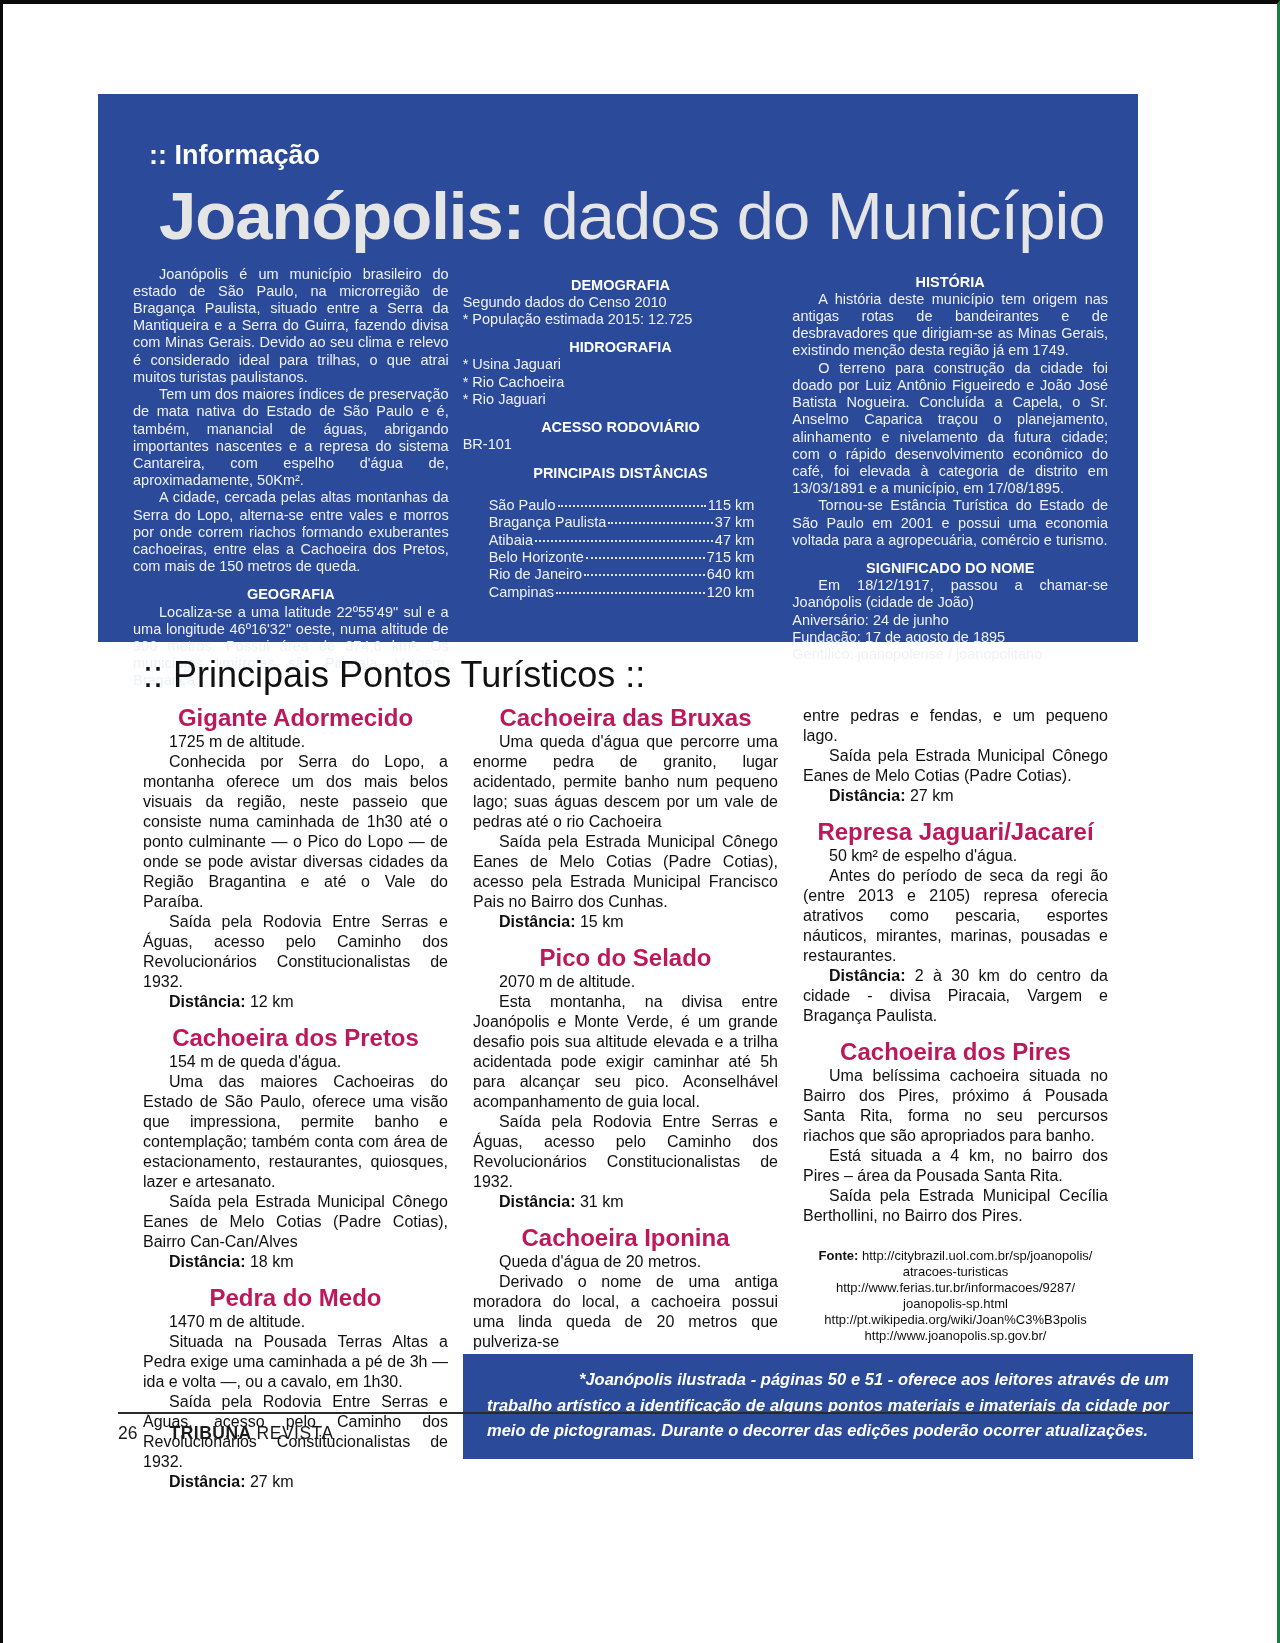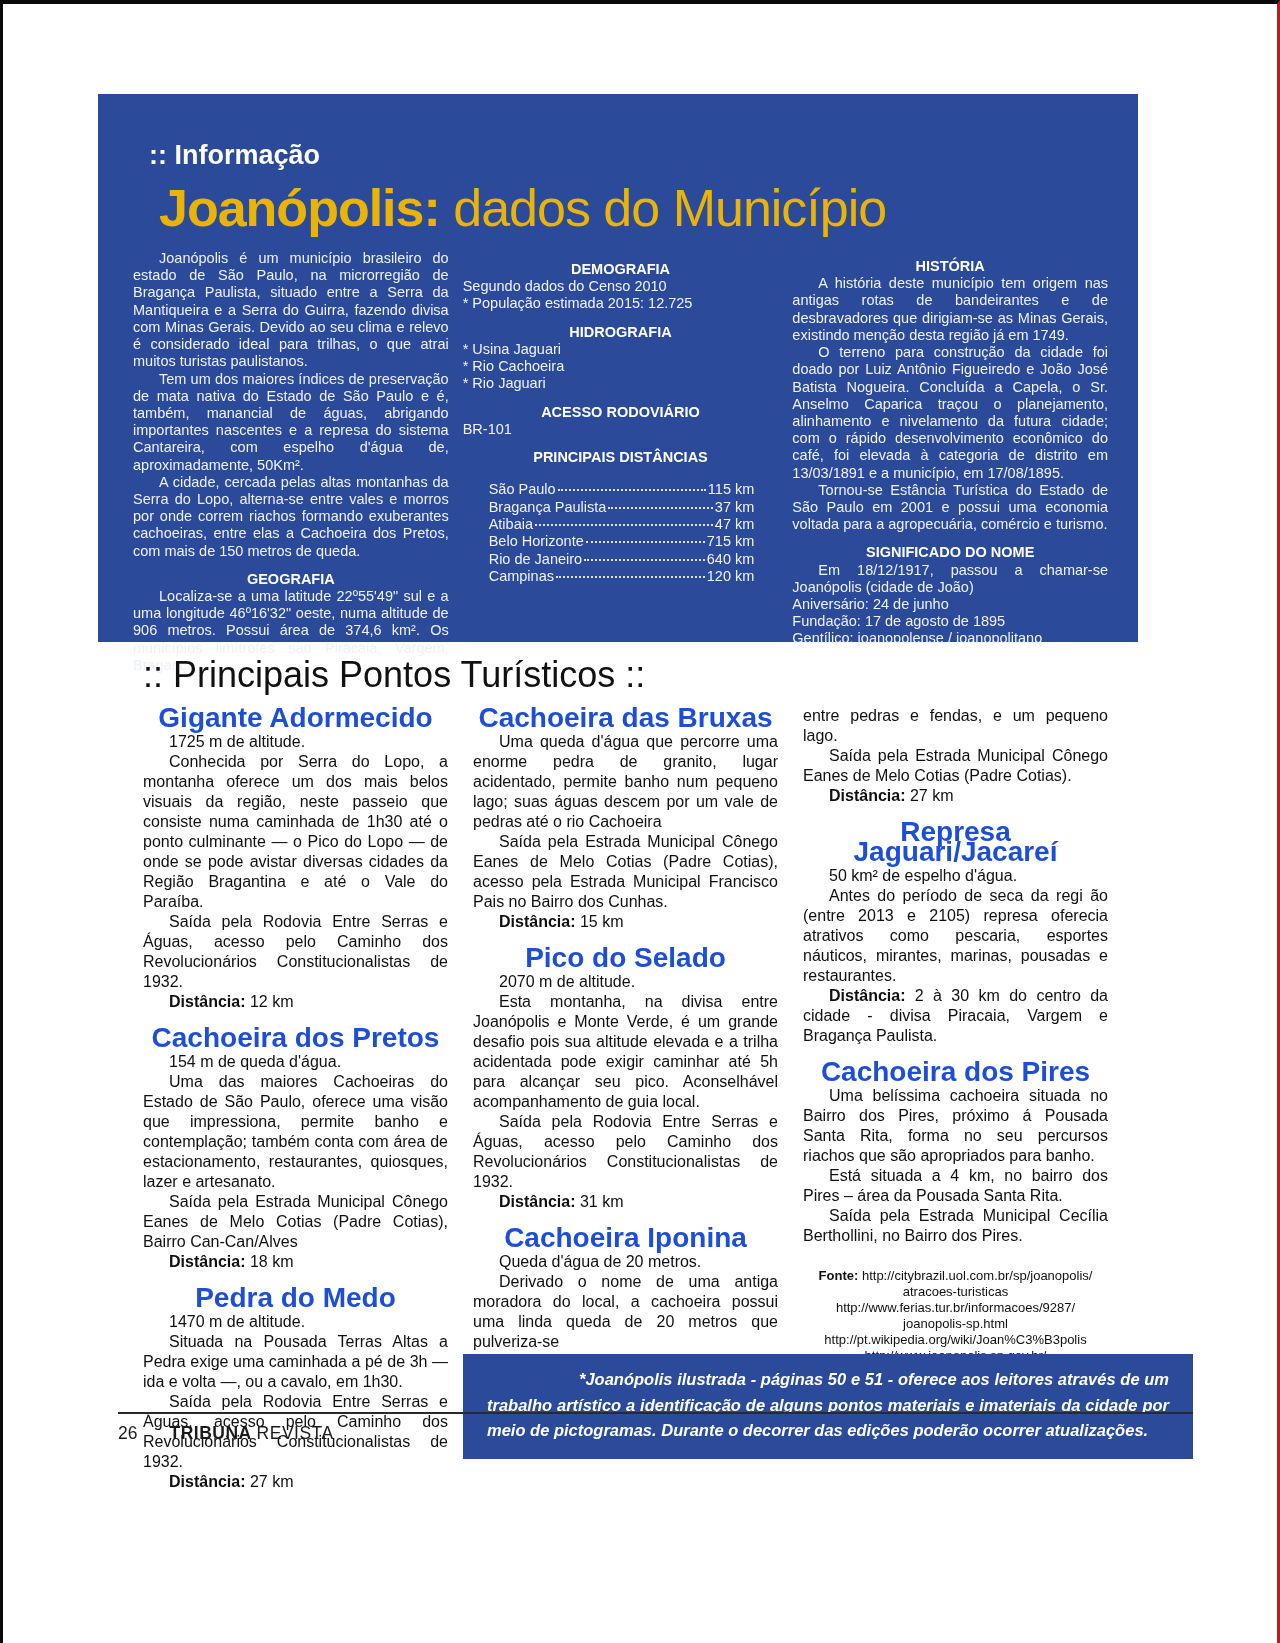--- a/index.html
+++ b/index.html
@@ -1,47 +1,47 @@
 <!DOCTYPE html>
 <html><head>
 <meta charset="utf-8">
 <style>
   * { box-sizing: border-box; }
   body { margin:0; background:#ffffff; font-family:"Liberation Sans", sans-serif; }
   .page {
     position:relative; width:1280px; height:1643px; margin:0 auto; background:#fff;
-    border-top:4px solid #0a0a0a; border-left:3px solid #0a0a0a; border-right:3px solid #b91c1c;
+    border-top:4px solid #0a0a0a; border-left:3px solid #0a0a0a; border-right:3px solid #15803d;
     overflow:hidden; color:#141414;
   }
   
   .info-box {
     position:absolute; left:95px; top:90px; width:1040px; height:548px;
     background:#2b4a9a; color:#eef1f9; padding:46px 30px 0 35px;
   }
   .kicker { font-weight:bold; font-size:27px; margin-left:16px; color:#fff; }
-  .main-title { margin:10px 0 0 26px; font-size:52px; line-height:1.04; font-weight:normal; color:#eab308; letter-spacing:-1px; white-space:nowrap; }
+  .main-title { margin:10px 0 0 26px; font-size:67px; line-height:1.04; font-weight:normal; color:#e5e5e5; letter-spacing:-1px; white-space:nowrap; }
   .main-title .tb { font-weight:bold; }
   .info-cols { display:flex; gap:14px; margin-top:15px; }
   .icol { flex:1; font-size:14.5px; line-height:17.2px; text-align:justify; }
   .icol p { margin:0; }
   .ind { text-indent:26px; }
   .ihead { text-align:center; font-weight:bold; font-size:14.5px; margin:11px 0 0; color:#fff; }
   .ihead.first { margin-top:8px; }
   .pl { text-align:left; }
   .ml { margin-left:26px; }
   .dist-table { margin:15px 24px 0 26px; }
   .drow { display:flex; align-items:baseline; line-height:17.4px; }
   .dots { flex:1; border-bottom:2px dotted #dfe4f2; margin:0 2px; position:relative; top:-3px; min-width:14px; }
   
   .tour-wrap { position:absolute; left:140px; top:650px; width:965px; }
   .tour-heading { text-align:left; font-size:36px; font-weight:normal; margin:0 0 10px; color:#111; }
   .tour-cols { display:flex; gap:25px; }
   .tcol { width:305px; font-size:16px; line-height:20px; text-align:justify; color:#101010; }
   .tcol p { margin:0; }
-  .tcol h3 { text-align:center; font-size:28px; font-weight:bold; margin:16px 0 4px; color:#1d4ed8; }
+  .tcol h3 { text-align:center; font-size:24px; font-weight:bold; margin:16px 0 4px; color:#be185d; }
   .tcol section:first-child h3 { margin-top:2px; }
   .dist b { font-weight:bold; }
   .fonte { margin-top:22px; text-align:center; font-size:13px; line-height:16px; }
   .fonte div { margin:0; }
   .fonte b { font-weight:bold; }
   
   .note-box {
     position:absolute; left:460px; top:1350px; width:730px;
     background:#2b4a9a; color:#fff; padding:13px 24px 15px;
     font-size:16.5px; line-height:25.5px; font-weight:bold; font-style:italic; text-align:justify;

